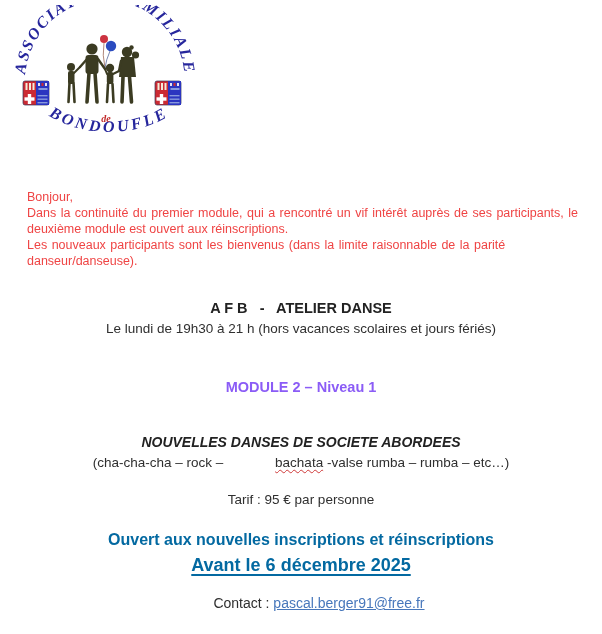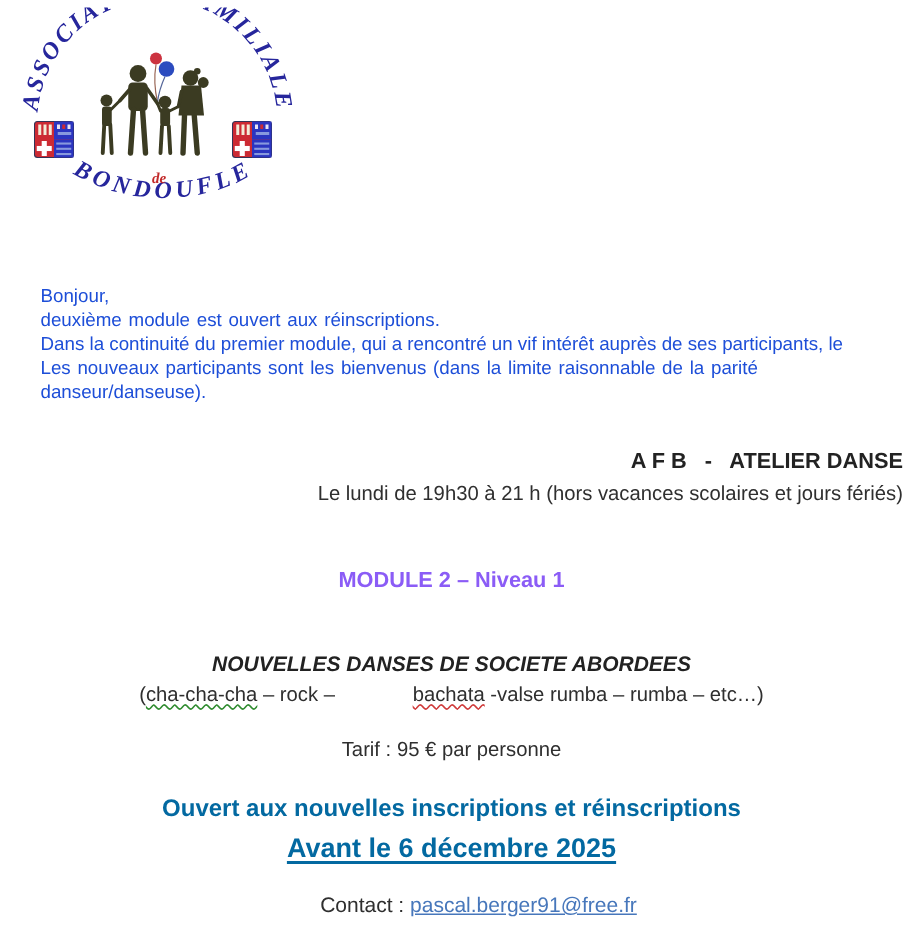--- a/index.html
+++ b/index.html
@@ -4,38 +4,38 @@
 <style>
   * { margin: 0; padding: 0; box-sizing: border-box; }
   html, body { width: 602px; height: 634px; background: #ffffff; overflow: hidden; }
   body { font-family: "Liberation Sans", sans-serif; color: #333333; position: relative; }
 
   .page { position: absolute; inset: 0; background: #ffffff; }
 
   .logo { position: absolute; left: 15px; top: 5px; width: 180px; height: 150px; }
 
   .intro { position: absolute; left: 27px; top: 189px; width: 566px;
-           font-size: 12.5px; line-height: 16px; color: #1d4ed8; }
+           font-size: 12.5px; line-height: 16px; color: #ef4444; }
   .intro .line { white-space: nowrap; }
   .intro .line:nth-child(2), .intro .line:nth-child(4) { word-spacing: 1px; }
 
   .centered { position: absolute; left: 0; width: 602px; text-align: center; color: #2f2f2f; }
 
-  .atelier-block { top: 298px; text-align: right; }
+  .atelier-block { top: 298px; }
   .atelier-title { font-size: 14.5px; font-weight: bold; line-height: 21px; white-space: pre-wrap; color: #222; }
   .atelier-line  { font-size: 13.5px; line-height: 20px; }
 
   .module-block { top: 377px; }
   .module-title { font-size: 14.5px; font-weight: bold; line-height: 21px; color: #8b5cf6; }
   .module-dates { font-size: 13.5px; line-height: 20px; }
 
   .dances-block { top: 432px; }
   .dances-title { font-size: 14px; font-weight: bold; font-style: italic; line-height: 21px; color: #222; }
   .dances-line  { font-size: 13.5px; line-height: 20px; white-space: pre-wrap; }
-  .wavy-green { text-decoration: underline; text-decoration-style: wavy; text-decoration-color: #2e8b2e; text-decoration-thickness: 1px; text-underline-offset: 2px; }
+  .wavy-green { text-decoration-style: wavy; text-decoration-color: #2e8b2e; text-decoration-thickness: 1px; text-underline-offset: 2px; }
   .wavy-red   { text-decoration: underline; text-decoration-style: wavy; text-decoration-color: #cf3a3a; text-decoration-thickness: 1px; text-underline-offset: 2px; margin-left: 48px; }
 
   .tarif-block { top: 490px; font-size: 13.5px; line-height: 20px; }
 
   .reg-block { top: 528px; color: #0369a1; }
   .reg-line1 { font-size: 16px; font-weight: bold; line-height: 24px; }
   .reg-line2 { font-size: 18px; font-weight: bold; line-height: 26px; text-decoration: underline; text-decoration-thickness: 2px; text-underline-offset: 3px; }
 
   .contact-block { top: 592px; font-size: 14px; line-height: 22px; padding-left: 36px; }
   .contact-block a { color: #4777bb; text-decoration: underline; cursor: pointer; }
@@ -113,22 +113,22 @@
         <circle cx="120.5" cy="50" r="3.6" stroke="none"></circle>
         <path d="M106,52 L119,52 L121,72 L104,72 Z" stroke="none"></path>
         <path d="M108,72 L107,97 M114.5,72 L116.5,97" stroke-width="3.6" fill="none"></path>
         <path d="M106,56 L104,66" stroke-width="2.4" fill="none"></path>
       </g>
     </svg>
   </div>
 
   <div class="intro">
     <div class="line">Bonjour,</div>
+    <div class="line">Dans la continuité du premier module, qui a rencontré un vif intérêt auprès de ses participants, le</div>
     <div class="line">deuxième module est ouvert aux réinscriptions.</div>
-    <div class="line">Dans la continuité du premier module, qui a rencontré un vif intérêt auprès de ses participants, le</div>
     <div class="line">Les nouveaux participants sont les bienvenus (dans la limite raisonnable de la parité</div>
     <div class="line">danseur/danseuse).</div>
   </div>
 
   <div class="centered atelier-block">
     <div class="atelier-title">A F B   -   ATELIER DANSE</div>
     <div class="atelier-line">Le lundi de 19h30 à 21 h (hors vacances scolaires et jours fériés)</div>
   </div>
 
   <div class="centered module-block">

